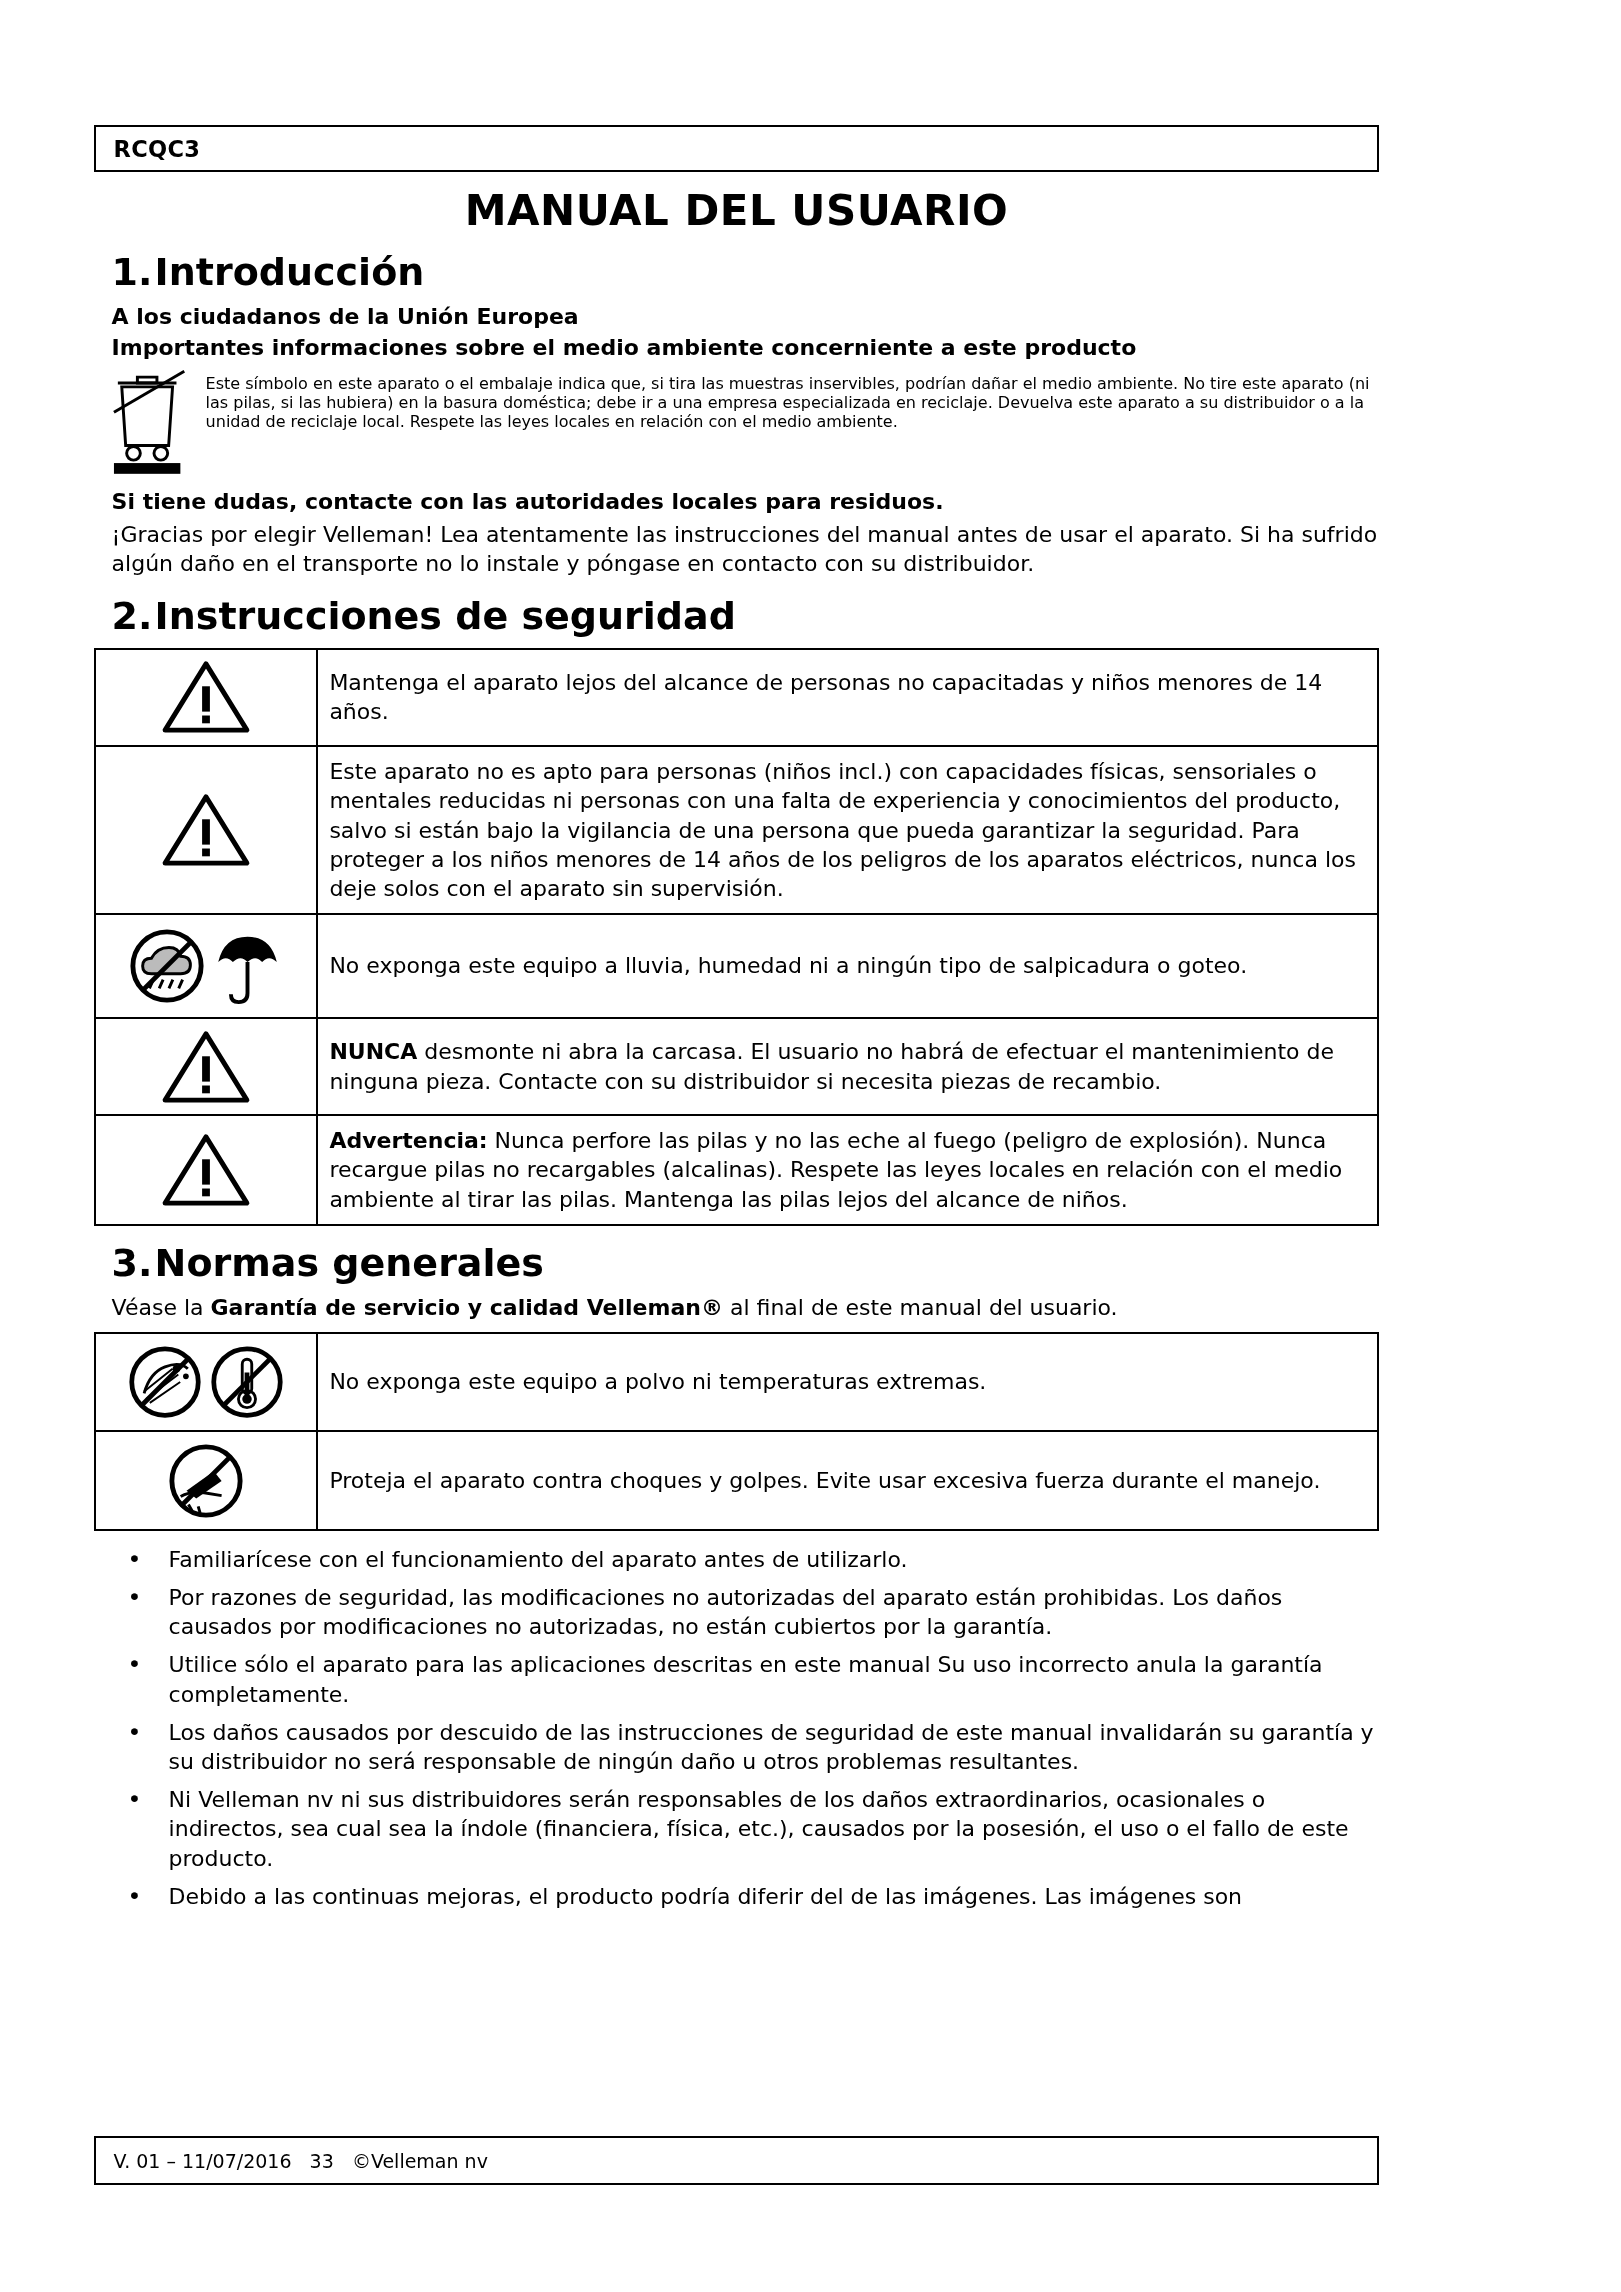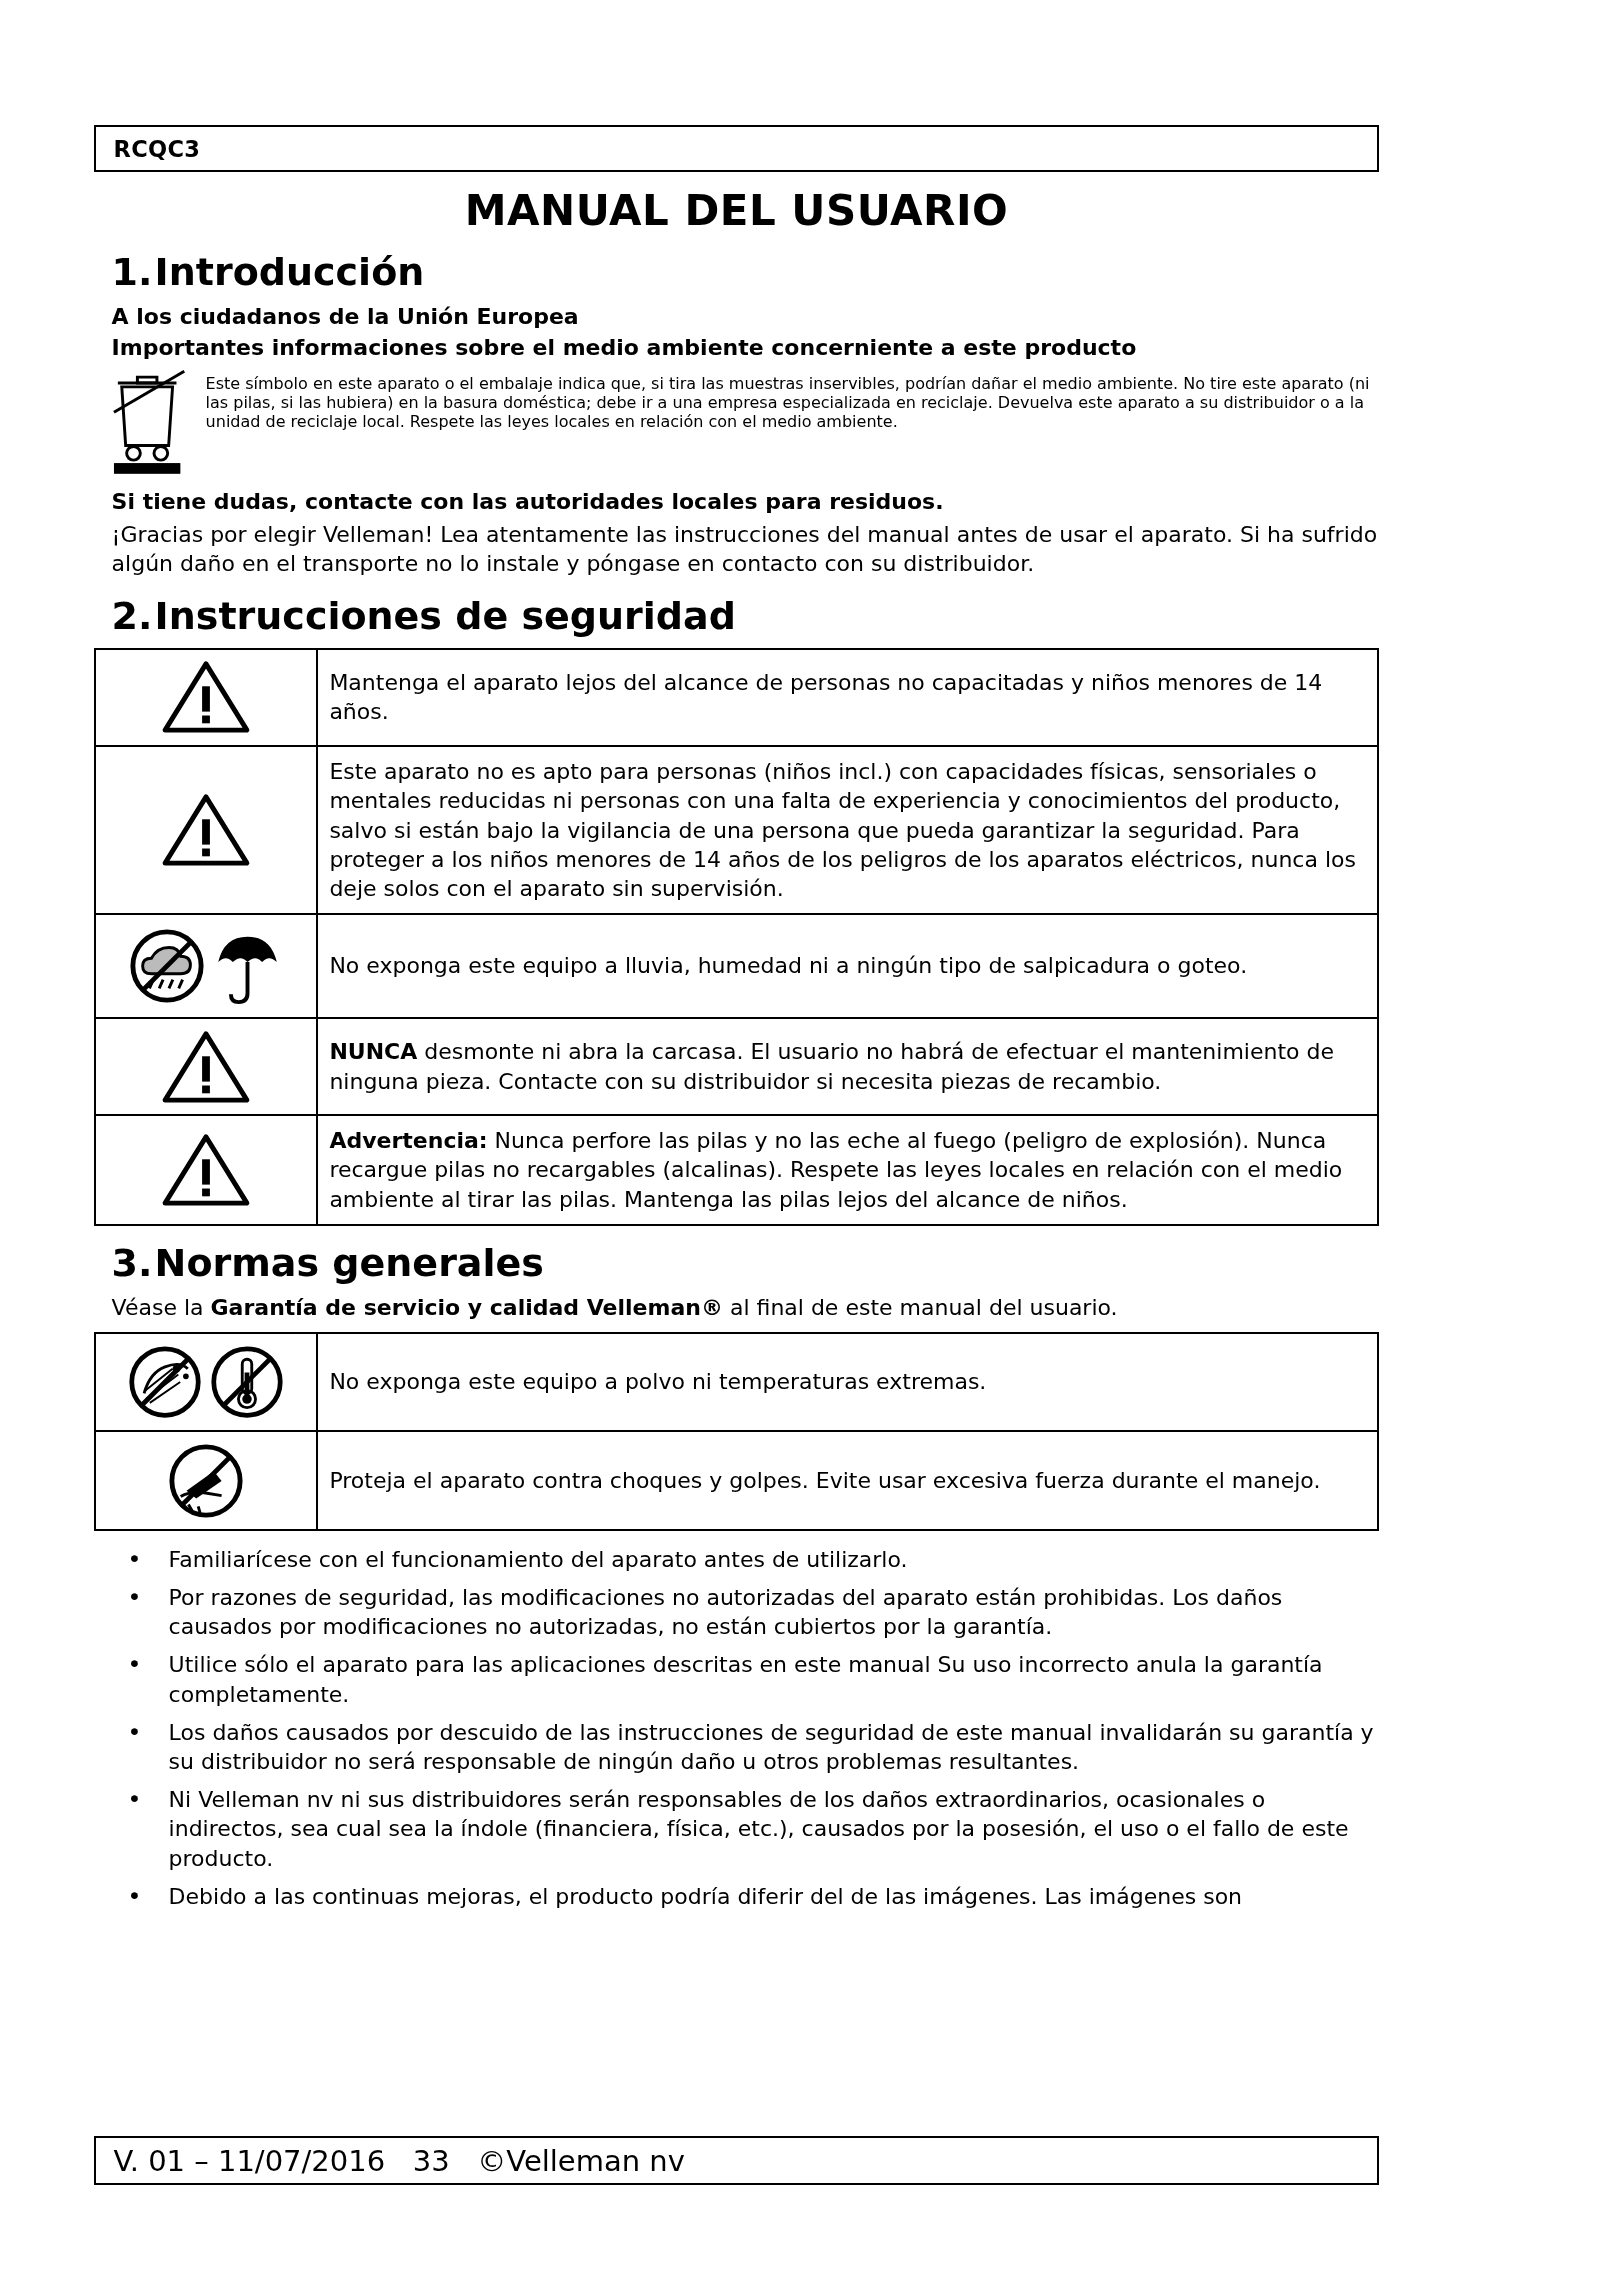--- a/index.html
+++ b/index.html
@@ -35,21 +35,21 @@
   .ftr-bar {
     position: absolute;
     left: 94px;
     right: 94px;
     bottom: 108px;
     border: 2px solid #000;
     height: 45px;
     display: flex;
     align-items: center;
     padding-left: 17.6px;
-    font-size: 29px;
+    font-size: 19px;
   }
   .ftr-bar span { white-space: pre; }
   
   h1.doc-title {
     text-align: center;
     font-size: 42px;
     font-weight: bold;
     margin: 13.7px 0 5.9px 0;
     letter-spacing: 0.5px;
   }

